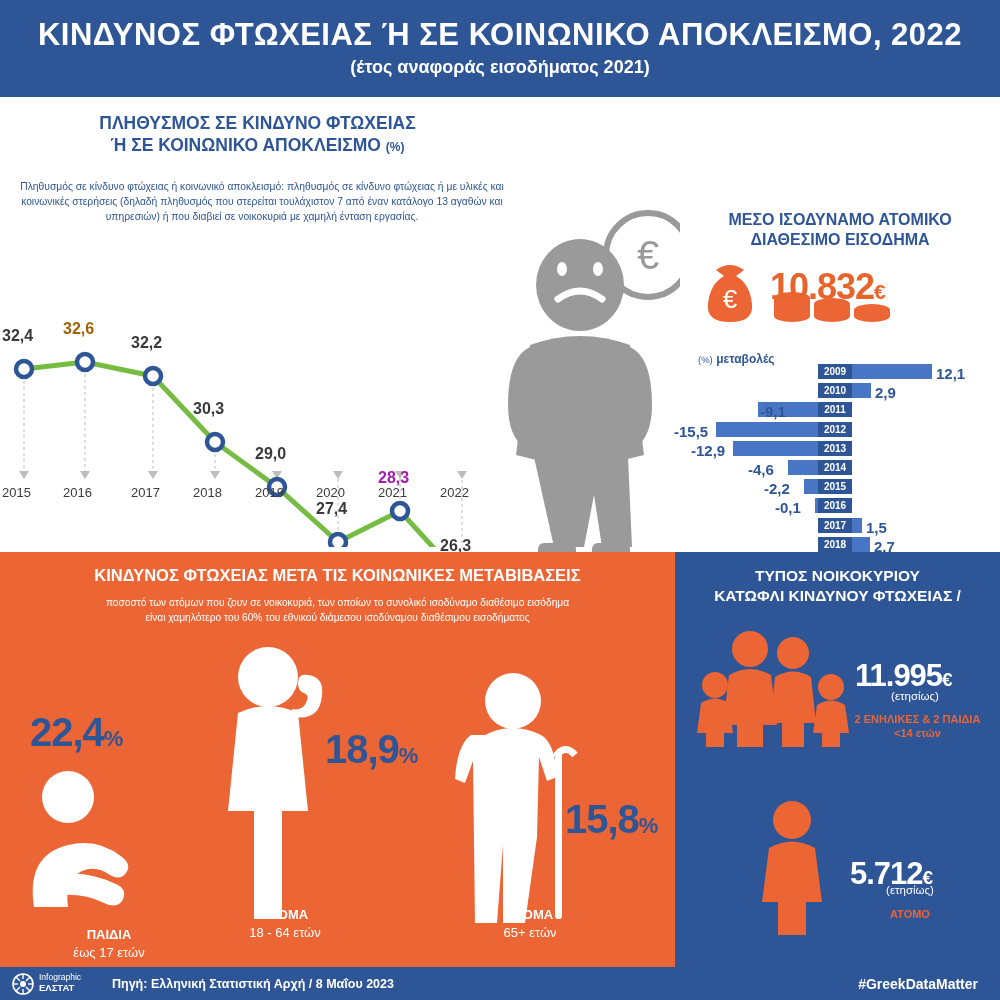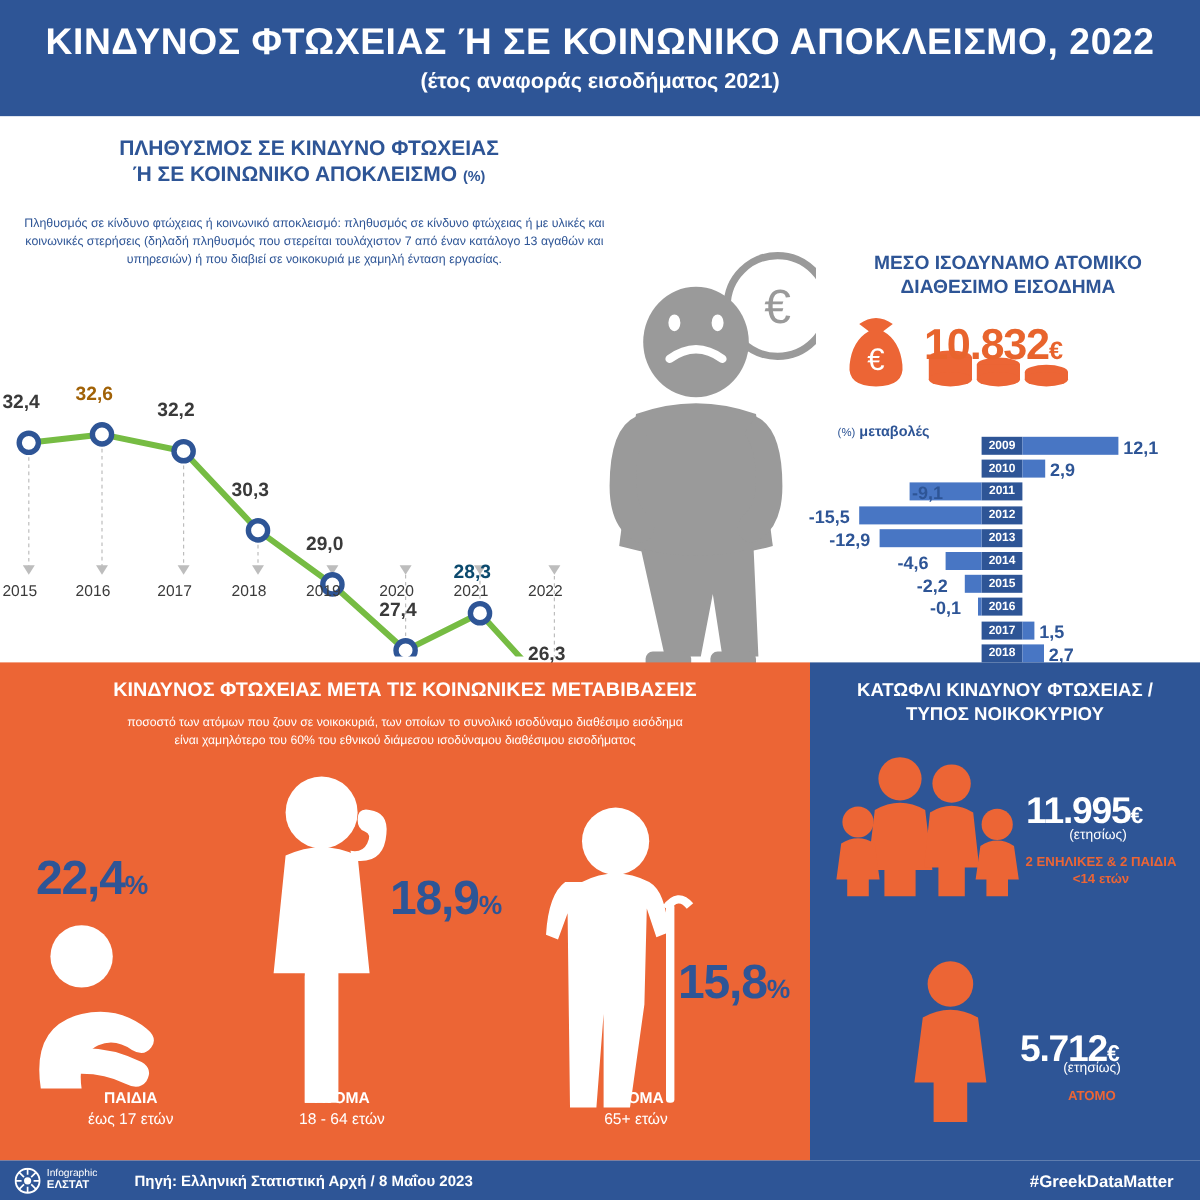--- a/index.html
+++ b/index.html
@@ -143,21 +143,21 @@
           <circle cx="462" cy="352" r="8"></circle>
         </g>
       </svg>
 
       <div class="axis-label" style="left:2px;  top:100px; font-weight:bold; font-size:16px; color:#3a3a3a;">32,4</div>
       <div class="axis-label" style="left:63px; top:93px;  font-weight:bold; font-size:16px; color:#a16207;">32,6</div>
       <div class="axis-label" style="left:131px;top:107px; font-weight:bold; font-size:16px; color:#3a3a3a;">32,2</div>
       <div class="axis-label" style="left:193px;top:173px; font-weight:bold; font-size:16px; color:#3a3a3a;">30,3</div>
       <div class="axis-label" style="left:255px;top:218px; font-weight:bold; font-size:16px; color:#3a3a3a;">29,0</div>
       <div class="axis-label" style="left:316px;top:273px; font-weight:bold; font-size:16px; color:#3a3a3a;">27,4</div>
-      <div class="axis-label" style="left:378px;top:242px; font-weight:bold; font-size:16px; color:#0c4a6e;">28,3</div>
+      <div class="axis-label" style="left:378px;top:242px; font-weight:bold; font-size:16px; color:#a21caf;">28,3</div>
       <div class="axis-label" style="left:440px;top:310px; font-weight:bold; font-size:16px; color:#3a3a3a;">26,3</div>
 
       <div class="axis-label" style="left:2px;  top:258px;">2015</div>
       <div class="axis-label" style="left:63px; top:258px;">2016</div>
       <div class="axis-label" style="left:131px;top:258px;">2017</div>
       <div class="axis-label" style="left:193px;top:258px;">2018</div>
       <div class="axis-label" style="left:255px;top:258px;">2019</div>
       <div class="axis-label" style="left:316px;top:258px;">2020</div>
       <div class="axis-label" style="left:378px;top:258px;">2021</div>
       <div class="axis-label" style="left:440px;top:258px;">2022</div>
@@ -308,21 +308,21 @@
     <svg class="fig" style="left:18px; top:215px;" width="140" height="150" viewBox="0 0 140 150">
       <g fill="#ffffff">
         <circle cx="50" cy="30" r="26"></circle>
         <path d="M16 140 q-8 -52 34 -62 q30 -7 54 12 q10 8 4 16 q-6 8 -16 2 q-14 -10 -28 -4 q-18 8 -14 36 z"></path>
         <path d="M16 112 q44 -14 84 6 q10 6 4 16 q-6 8 -18 2 q-28 -14 -66 -4 z"></path>
       </g>
     </svg>
     <div class="fig-val" style="left:30px; top:158px;">
       <span>22,4</span><span class="pc">%</span>
     </div>
-    <div class="fig-cap" style="left:0px; top:355px; width:190px;padding-left:28px;">
+    <div class="fig-cap" style="left:0px; top:375px; width:190px;padding-left:28px;">
       <span style="display:inline; font-weight:bold;">ΠΑΙΔΙΑ</span>
       <span>έως 17 ετών</span>
     </div>
 
     <svg class="fig" style="left:210px; top:85px;" width="130" height="290" viewBox="0 0 130 290">
       <g fill="#ffffff">
         <circle cx="58" cy="40" r="30"></circle>
         <path d="M28 76 q30 -14 60 0 l10 98 l-26 0 l0 108 l-28 0 l0 -108 l-26 0 z"></path>
         <path d="M84 80 q26 4 28 -22 q2 -18 -14 -20 q-10 -2 -10 8 q0 8 6 10 q6 2 2 10 q-4 8 -14 6 z"></path>
         <rect x="44" y="176" width="22" height="106"></rect>
@@ -348,22 +348,22 @@
       <span>15,8</span><span class="pc">%</span>
     </div>
     <div class="fig-cap" style="left:435px; top:355px; width:190px;">
       <span style="display:inline; font-weight:bold;">ΑΤΟΜΑ</span>
       <span>65+ ετών</span>
     </div>
   </div>
 
   <div class="br">
     <div class="br-title">
+      <div>ΤΥΠΟΣ ΝΟΙΚΟΚΥΡΙΟΥ</div>
       <div>ΚΑΤΩΦΛΙ ΚΙΝΔΥΝΟΥ ΦΤΩΧΕΙΑΣ /</div>
-      <div>ΤΥΠΟΣ ΝΟΙΚΟΚΥΡΙΟΥ</div>
     </div>
 
     <svg style="position:absolute; left:20px; top:75px;" width="160" height="120" viewBox="0 0 160 120">
       <g fill="#ec6535">
         <circle cx="55" cy="22" r="18"></circle>
         <path d="M34 48 q21 -12 42 0 l6 50 l-14 0 l0 22 l-26 0 l0 -22 l-14 0 z"></path>
         <circle cx="98" cy="26" r="16"></circle>
         <path d="M80 50 q18 -11 36 0 l5 46 l-12 0 l0 24 l-22 0 l0 -24 l-12 0 z"></path>
         <circle cx="20" cy="58" r="13"></circle>
         <path d="M6 76 q14 -9 28 0 l4 30 l-9 0 l0 14 l-18 0 l0 -14 l-9 0 z"></path>

